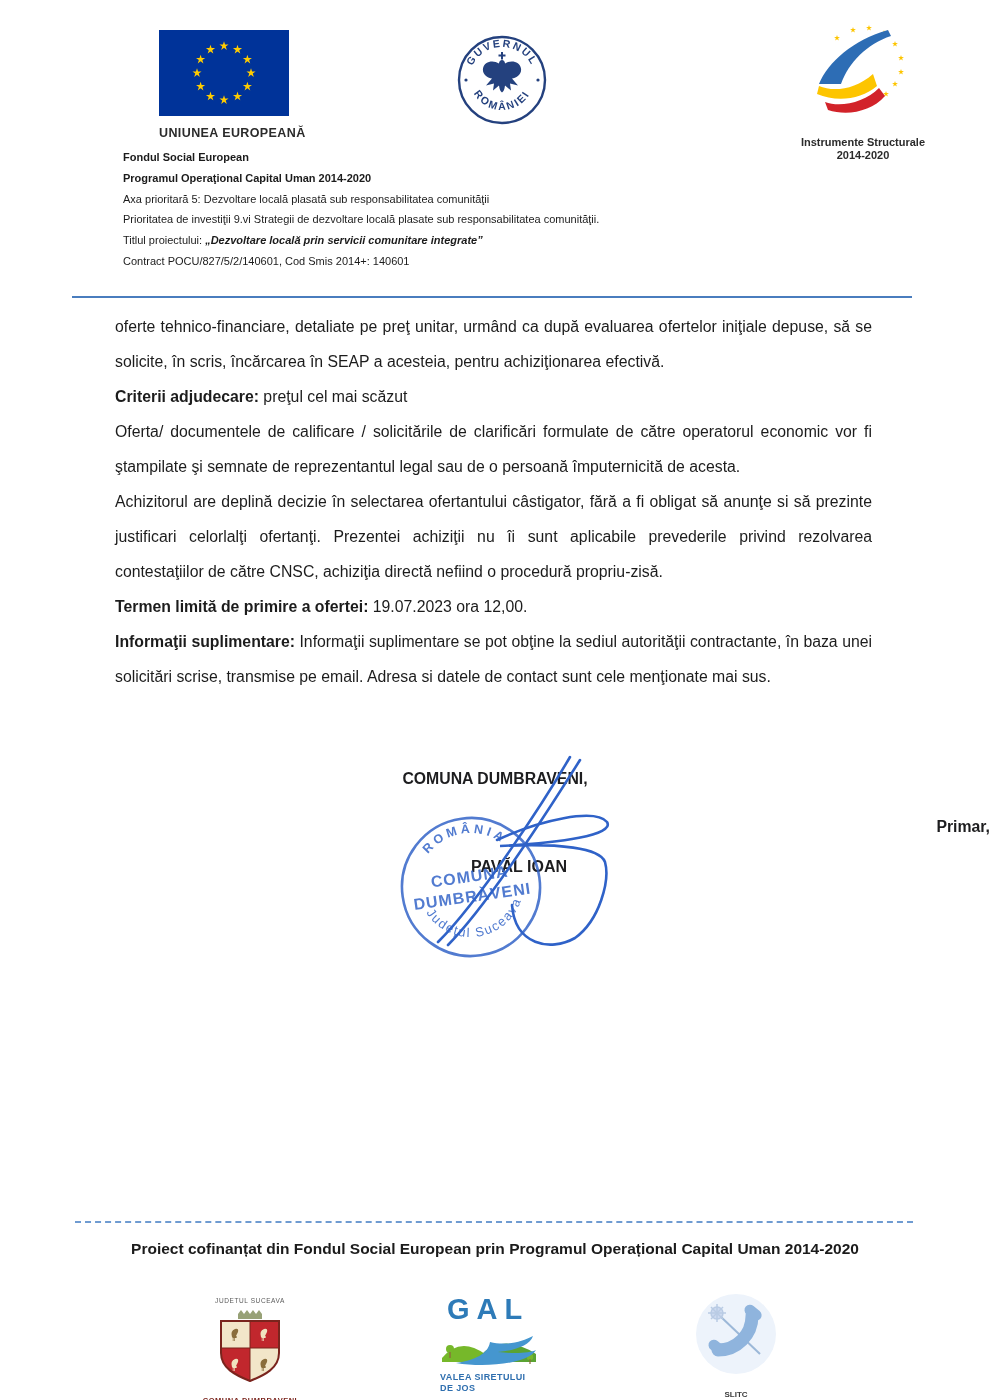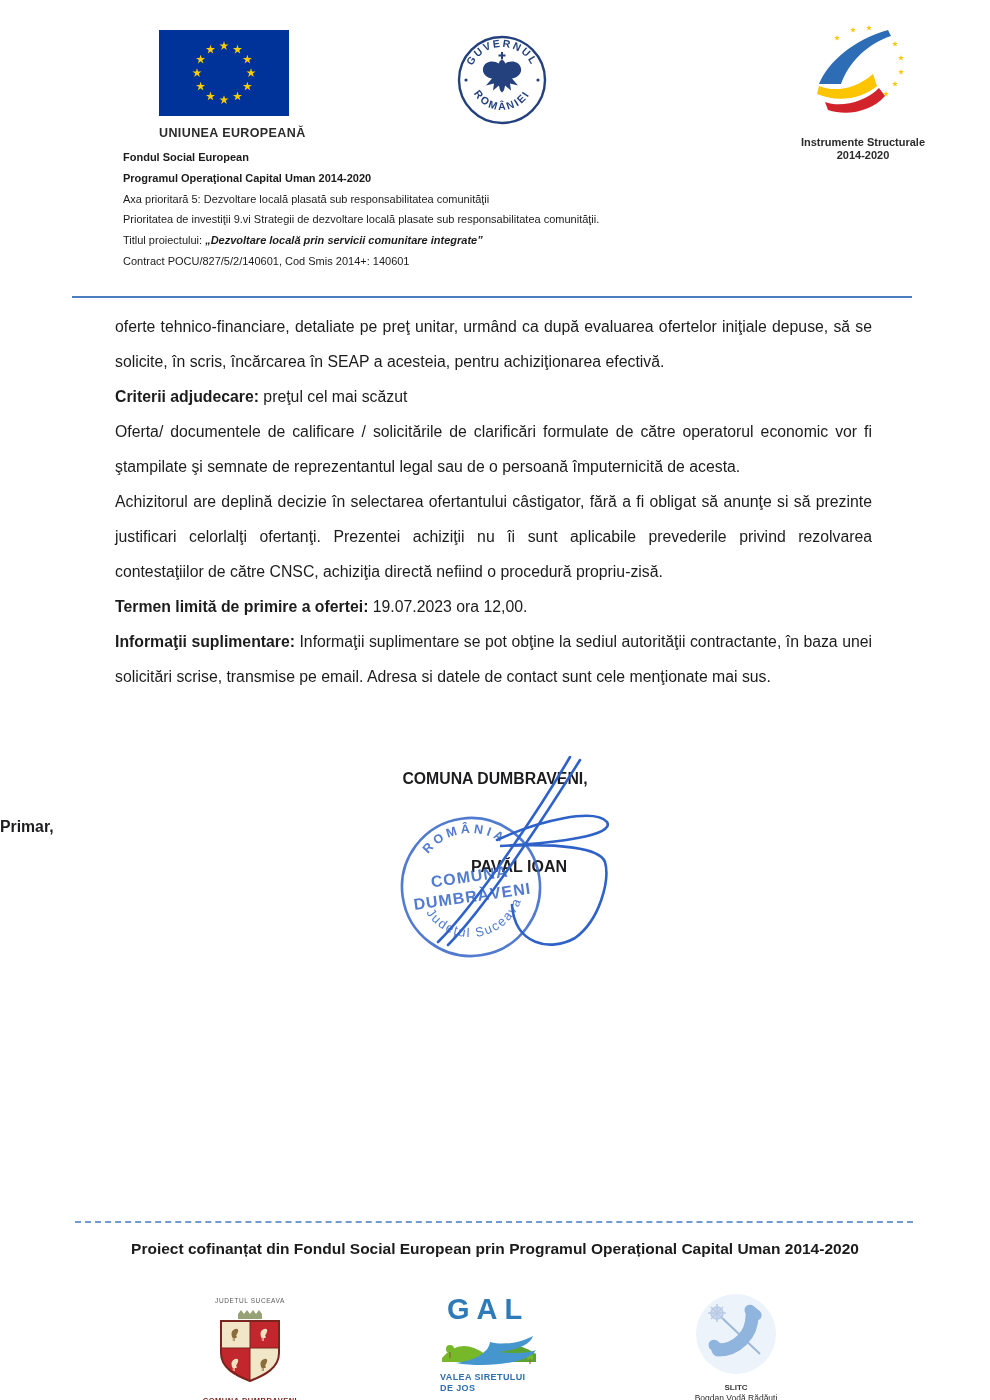--- a/index.html
+++ b/index.html
@@ -17,39 +17,39 @@
   .prog { position:absolute; left:115px; top:147px; width:810px; font-size:11px; line-height:20.8px; color:#1b1b1b;margin-left:8px; }
   .prog .b { font-weight:700; }
   .prog .bi { font-weight:700; font-style:italic; }
   .head-rule { position:absolute; left:72px; top:296px; width:840px; border-top:2px solid #4a7dbe; }
   
   .doc-body { position:absolute; left:115px; top:309px; width:757px; font-size:15.8px; line-height:35px; text-align:justify; color:#1c1c1c; }
   .doc-body p { margin:0; }
   .doc-body b { font-weight:700; }
   
   .sig-org  { position:absolute; left:0; top:770px; width:990px; text-align:center; font-size:15.8px; font-weight:700; }
-  .sig-role { position:absolute; left:0; top:818px; width:990px; text-align:left; font-size:15.8px; font-weight:700; }
+  .sig-role { position:absolute; left:0; top:818px; width:990px; text-align:right; font-size:15.8px; font-weight:700; }
   .sig-name { position:absolute; left:0; top:858px; width:990px; text-align:center; font-size:16px; font-weight:700;padding-left:24px; }
   .stamp { position:absolute; left:396px; top:812px; transform:rotate(-8deg); opacity:.85; }
   .stamp text { font-family:"Liberation Sans", sans-serif; fill:#3465c8; }
   .st-arc  { font-size:12.5px; font-weight:700; letter-spacing:3.5px; }
   .st-mid  { font-size:16px; font-weight:700; letter-spacing:1px; }
   .st-arc2 { font-size:13px; font-weight:400; letter-spacing:1.6px; }
   .autograph { position:absolute; left:395px; top:750px; }
   
   .foot-rule { position:absolute; left:75px; top:1221px; width:838px; border-top:2px dashed #6f9bd1; }
   .foot-text { position:absolute; left:0; top:1240px; width:990px; text-align:center; font-size:15.5px; font-weight:700; color:#1b1b1b; }
   .coa { position:absolute; left:193px; top:1297px; width:114px; text-align:center; }
   .coa .cap-top { font-size:6.5px; color:#5a5a5a; letter-spacing:.6px; }
   .coa .cap-bot { font-size:7.5px; font-weight:700; color:#7a241d; letter-spacing:.5px; margin-top:8px; }
   .gal { position:absolute; left:440px; top:1294px; width:120px; }
   .gal .big { font-size:29px; font-weight:700; letter-spacing:7px; color:#2e7bb8; text-indent:7px; line-height:30px; }
   .gal .cap { font-size:9px; font-weight:700; color:#2f6faf; line-height:11px; letter-spacing:.4px; }
   .slitc { position:absolute; left:680px; top:1292px; width:112px; text-align:center; }
-  .slitc .cap1 { font-size:8px; font-weight:700; color:#3a3a3a; margin-top:3px; }
+  .slitc .cap1 { font-size:8px; font-weight:700; color:#3a3a3a; margin-top:10px; }
   .slitc .cap2 { font-size:8.5px; color:#2b2b2b; margin-top:1px; }
 </style>
 </head>
 <body>
 
 <div class="page">
 
   <div class="eu-logo">
     <svg width="130" height="86" viewBox="0 0 130 86">
       <defs>

